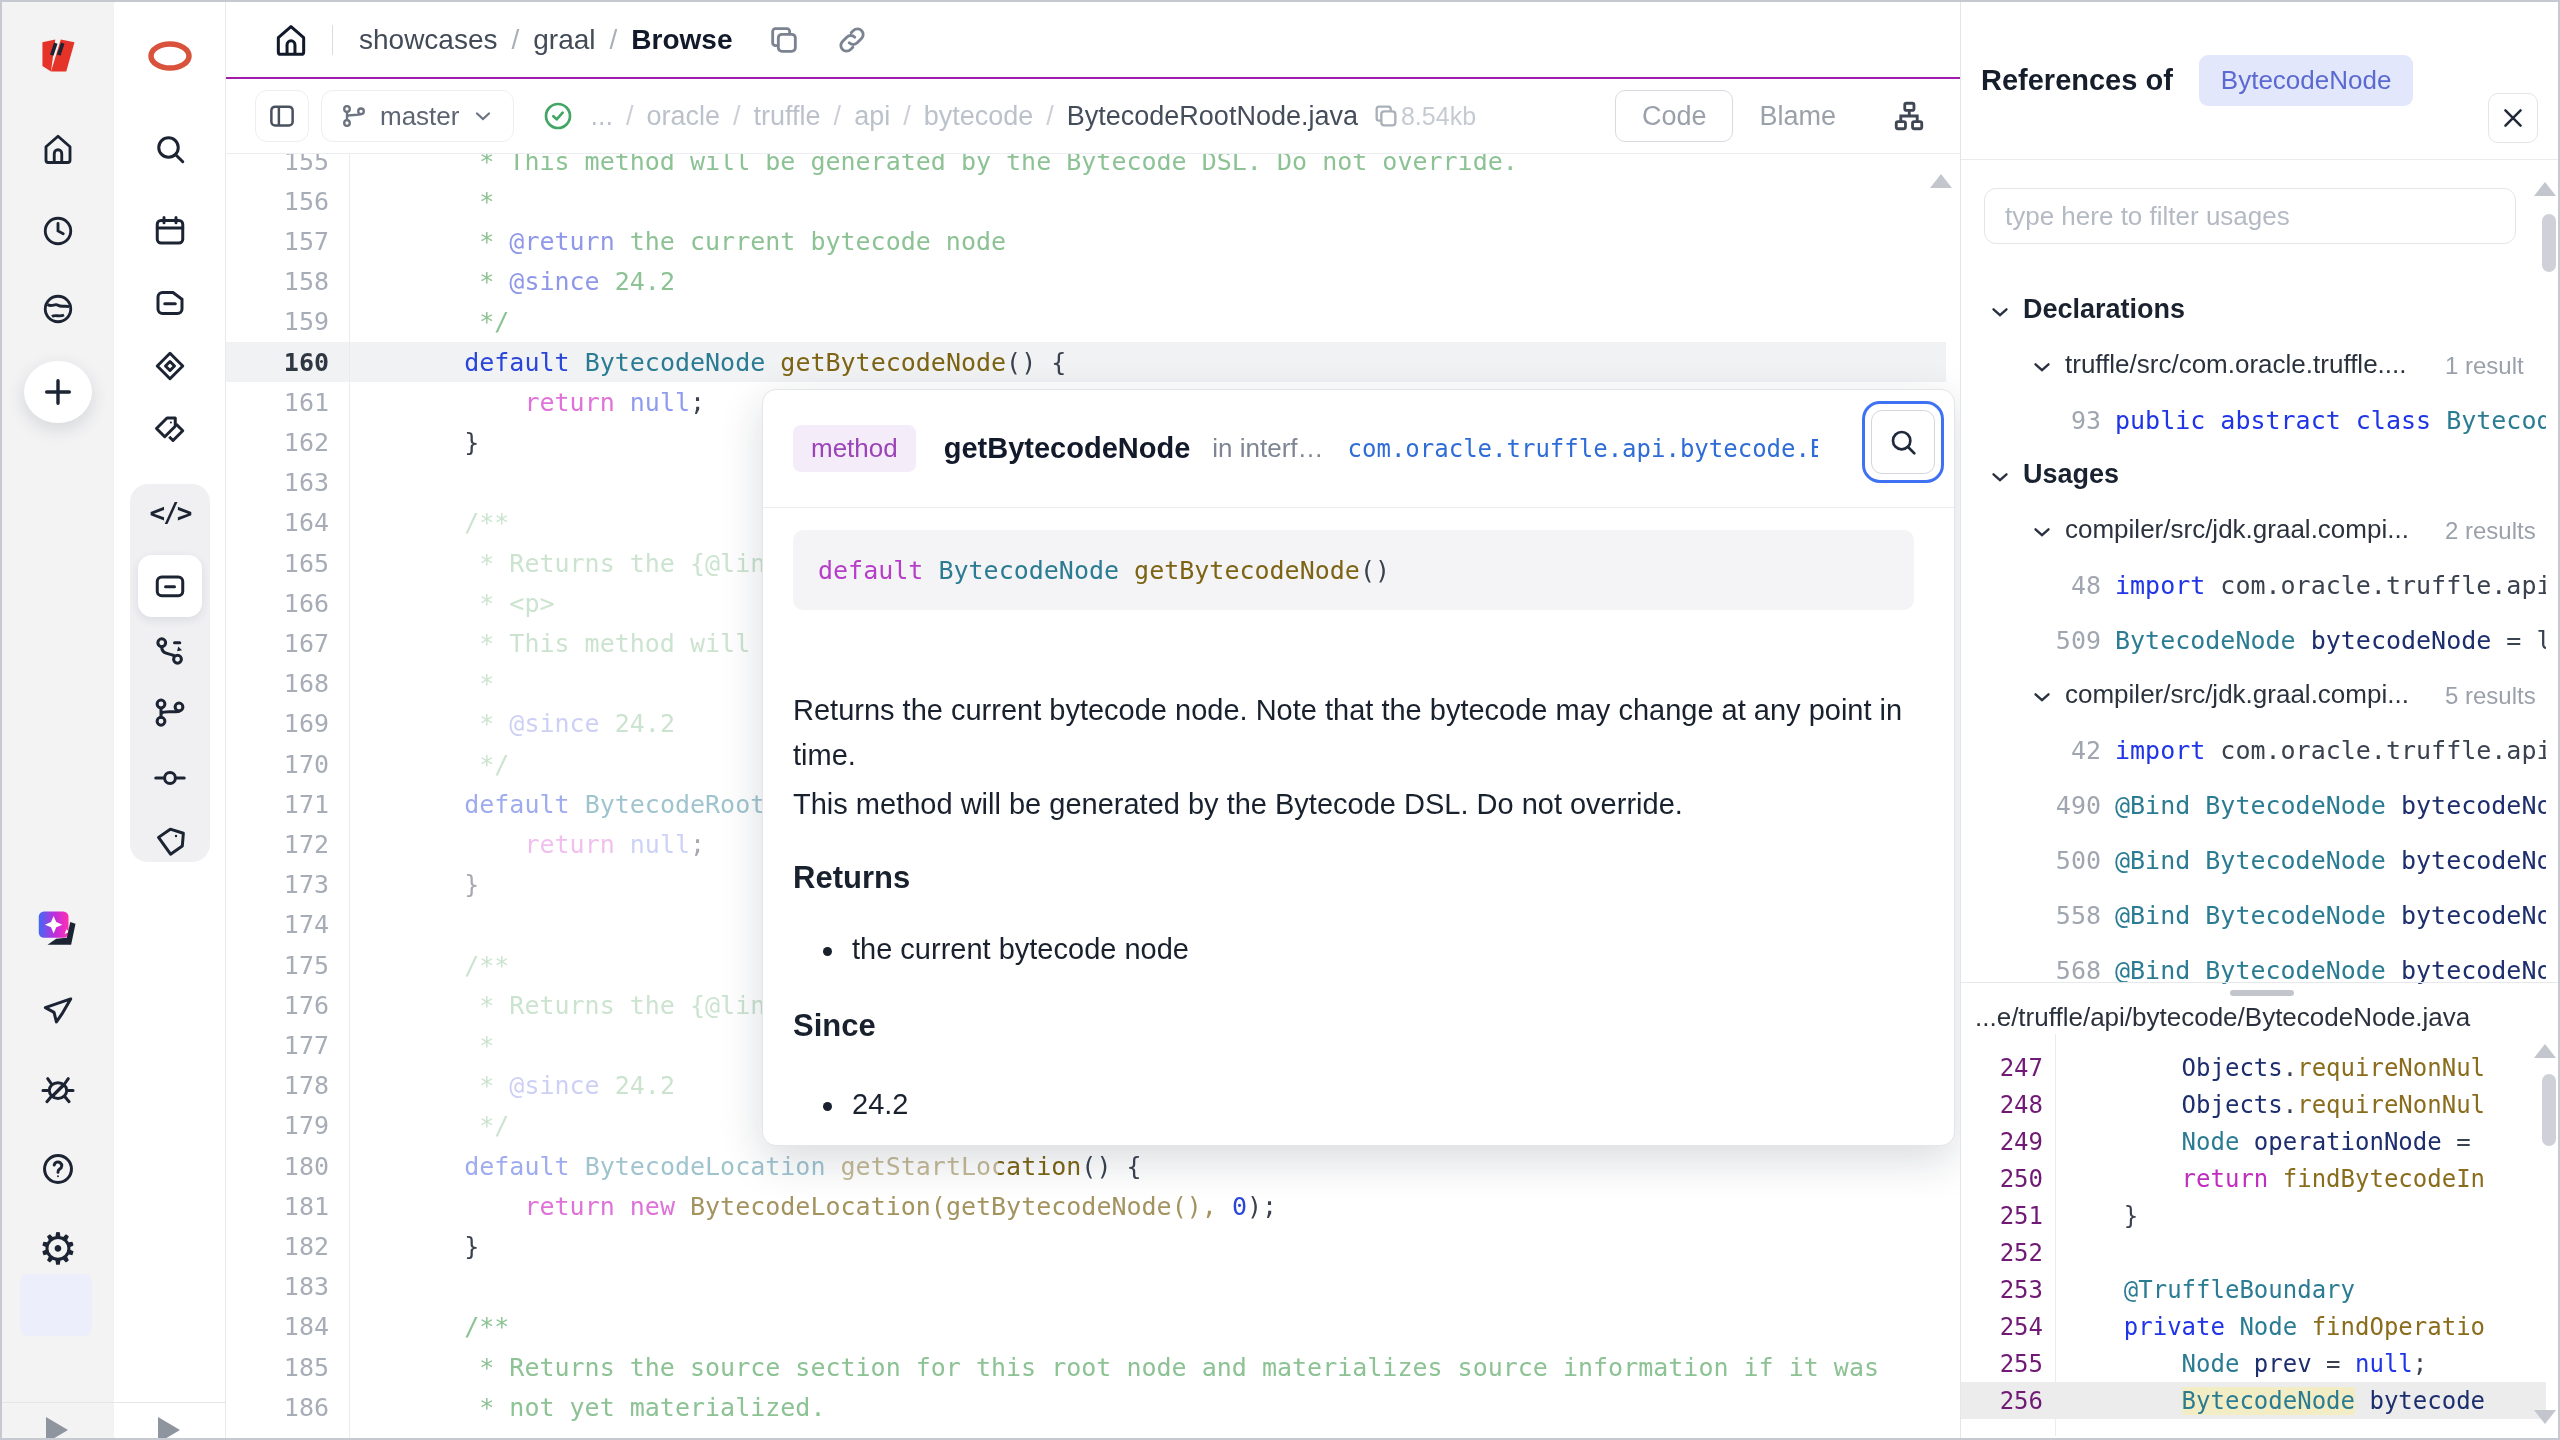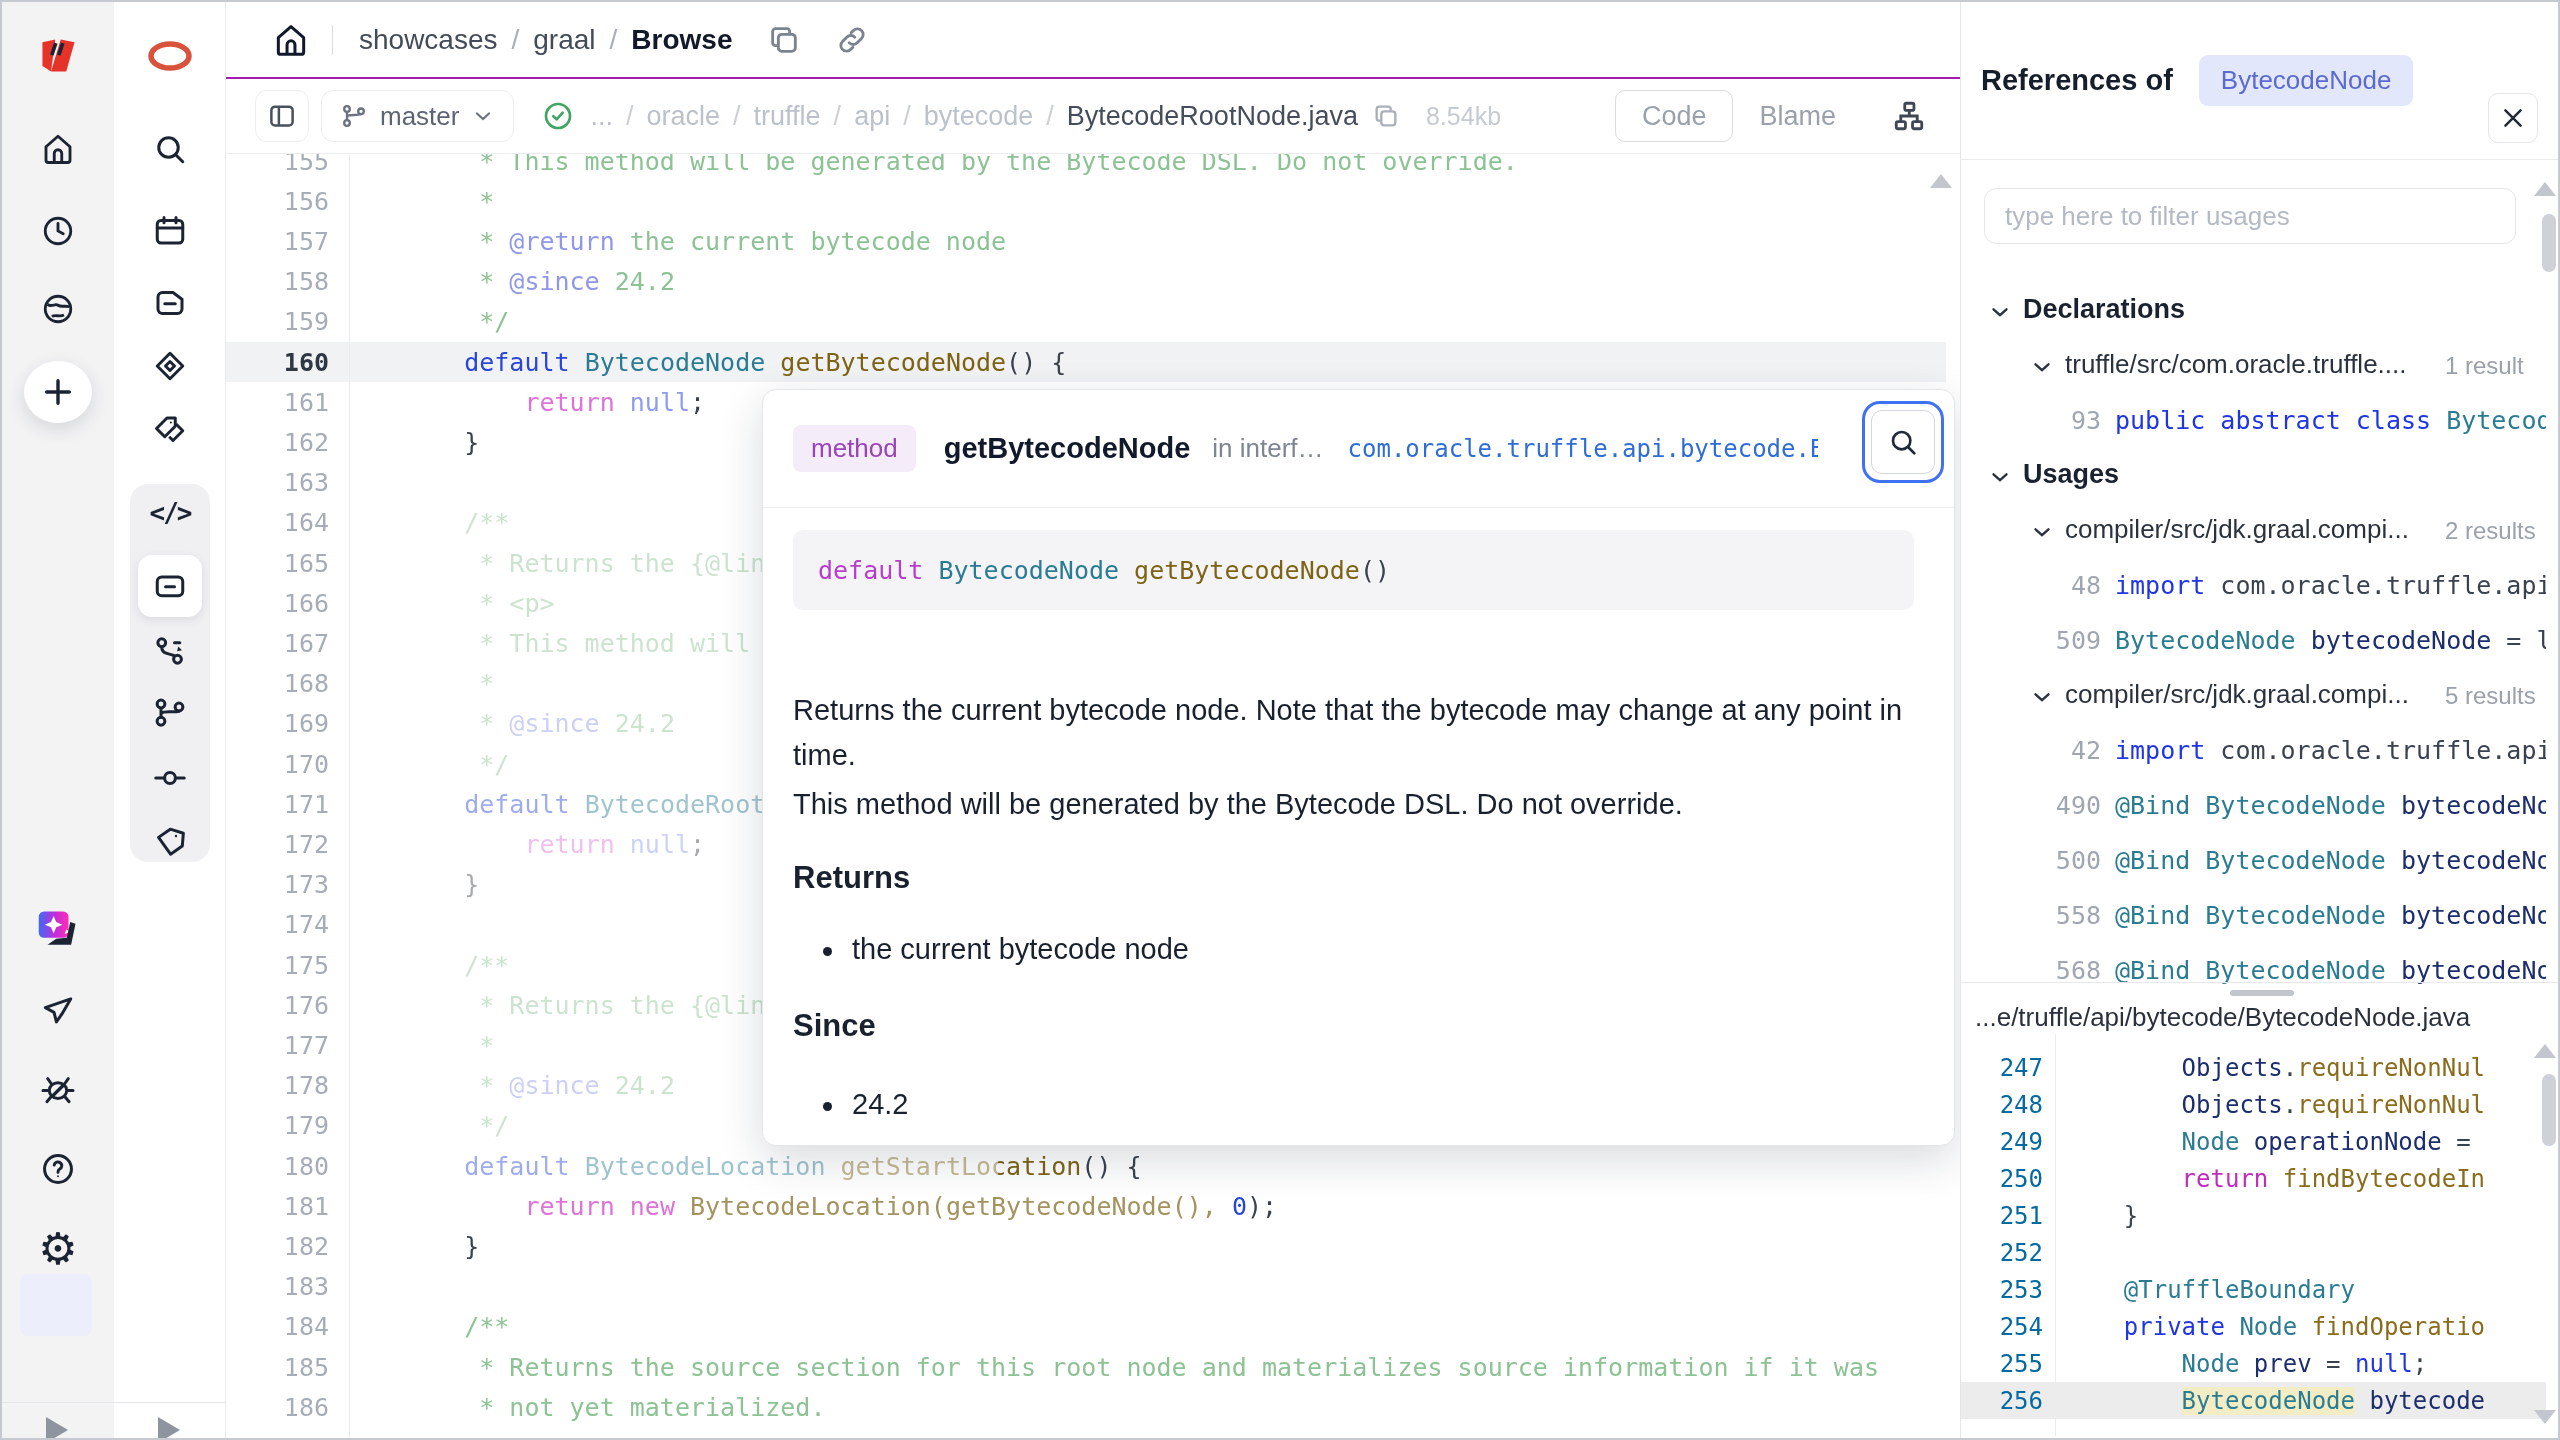--- a/index.html
+++ b/index.html
@@ -39,21 +39,21 @@
   .toolbar { position:absolute; left:224px; width:1734px; top:77px; height:75px; border-bottom:1px solid #ebedf0;
              display:flex; align-items:center; padding:0 16px 0 29px; background:#fff; }
   .tool-btn { height:52px; border:1px solid #eceef1; border-radius:12px; display:flex; align-items:center; justify-content:center; cursor:pointer; background:#fff; }
   .panel-btn { width:54px; }
   .branch-btn { margin-left:12px; padding:0 18px; gap:12px; border-color:#eceef1; }
   .branch-btn .lbl { font-size:26px; color:#5d6573; }
   .status-ico { margin-left:28px; }
   .pathline { display:flex; align-items:center; gap:13px; margin-left:16px; font-size:27px; color:#bcc2cb; white-space:nowrap; }
   .pathline .slash { color:#ccd0d6; }
   .pathline .file { color:#454d5b; }
-  .size-lbl { font-size:25px; color:#c6cad1; margin-left:26px; }
+  .size-lbl { font-size:25px; color:#c6cad1; margin-left:1px; }
   .copy-sm { margin-left:14px; cursor:pointer; }
   .code-btn { margin-left:auto; padding:0 26px; border:1px solid #d8dbe0; border-radius:10px; height:52px;
               font-size:27px; color:#9aa1ab; display:flex; align-items:center; cursor:pointer; }
   .blame-btn { padding:0 26px; font-size:27px; color:#9aa1ab; cursor:pointer; }
   .schema-btn { margin:0 18px 0 30px; cursor:pointer; }
 
   
   .editor { position:absolute; left:224px; width:1734px; top:152px; bottom:0; overflow:hidden; background:#fff; }
   .gutter-border { position:absolute; left:123px; top:0; bottom:0; width:1px; background:#e9ebee; }
   .ed-line { position:absolute; left:0; right:14px; height:40px; display:flex; align-items:center; }
@@ -119,21 +119,21 @@
   .tr-num { width:140px; text-align:right; flex:none; font-family:"DejaVu Sans Mono", monospace; font-size:25px; color:#a0a6b0; }
   .tr-code { padding-left:14px; font-family:"DejaVu Sans Mono", monospace; font-size:25px; white-space:pre; }
 
   .splitter { position:absolute; left:0; right:0; top:980px; height:20px; border-top:1px solid #e6e8ea; cursor:row-resize; }
   .splitter .handle { position:absolute; left:50%; top:7px; transform:translateX(-50%); width:64px; height:6px; background:#c2c6cc; border-radius:3px; }
 
   .preview-title { position:absolute; left:14px; top:1000px; font-size:26px; color:#2a313d; white-space:nowrap; }
   .pv-lines { position:absolute; left:0; right:16px; top:1032px; bottom:2px; overflow:hidden; }
   .pv-line { position:absolute; left:0; right:0; height:37px; display:flex; align-items:center; }
   .pv-line.hl { background:#ececec; }
-  .pv-num { width:82px; text-align:right; flex:none; font-family:"DejaVu Sans Mono", monospace; font-size:24px; color:#0369a1; }
+  .pv-num { width:82px; text-align:right; flex:none; font-family:"DejaVu Sans Mono", monospace; font-size:24px; color:#701a75; }
   .pv-gutter-border { position:absolute; left:94px; top:0; bottom:0; width:1px; background:#e9ebee; }
   .pv-code { padding-left:23px; font-family:"DejaVu Sans Mono", monospace; font-size:24px; white-space:pre; }
 </style>
 </head>
 <body>
 
 <div class="screen">
 
   <aside class="rail rail-1">
     <div class="rail-btn" style="top:54px">

